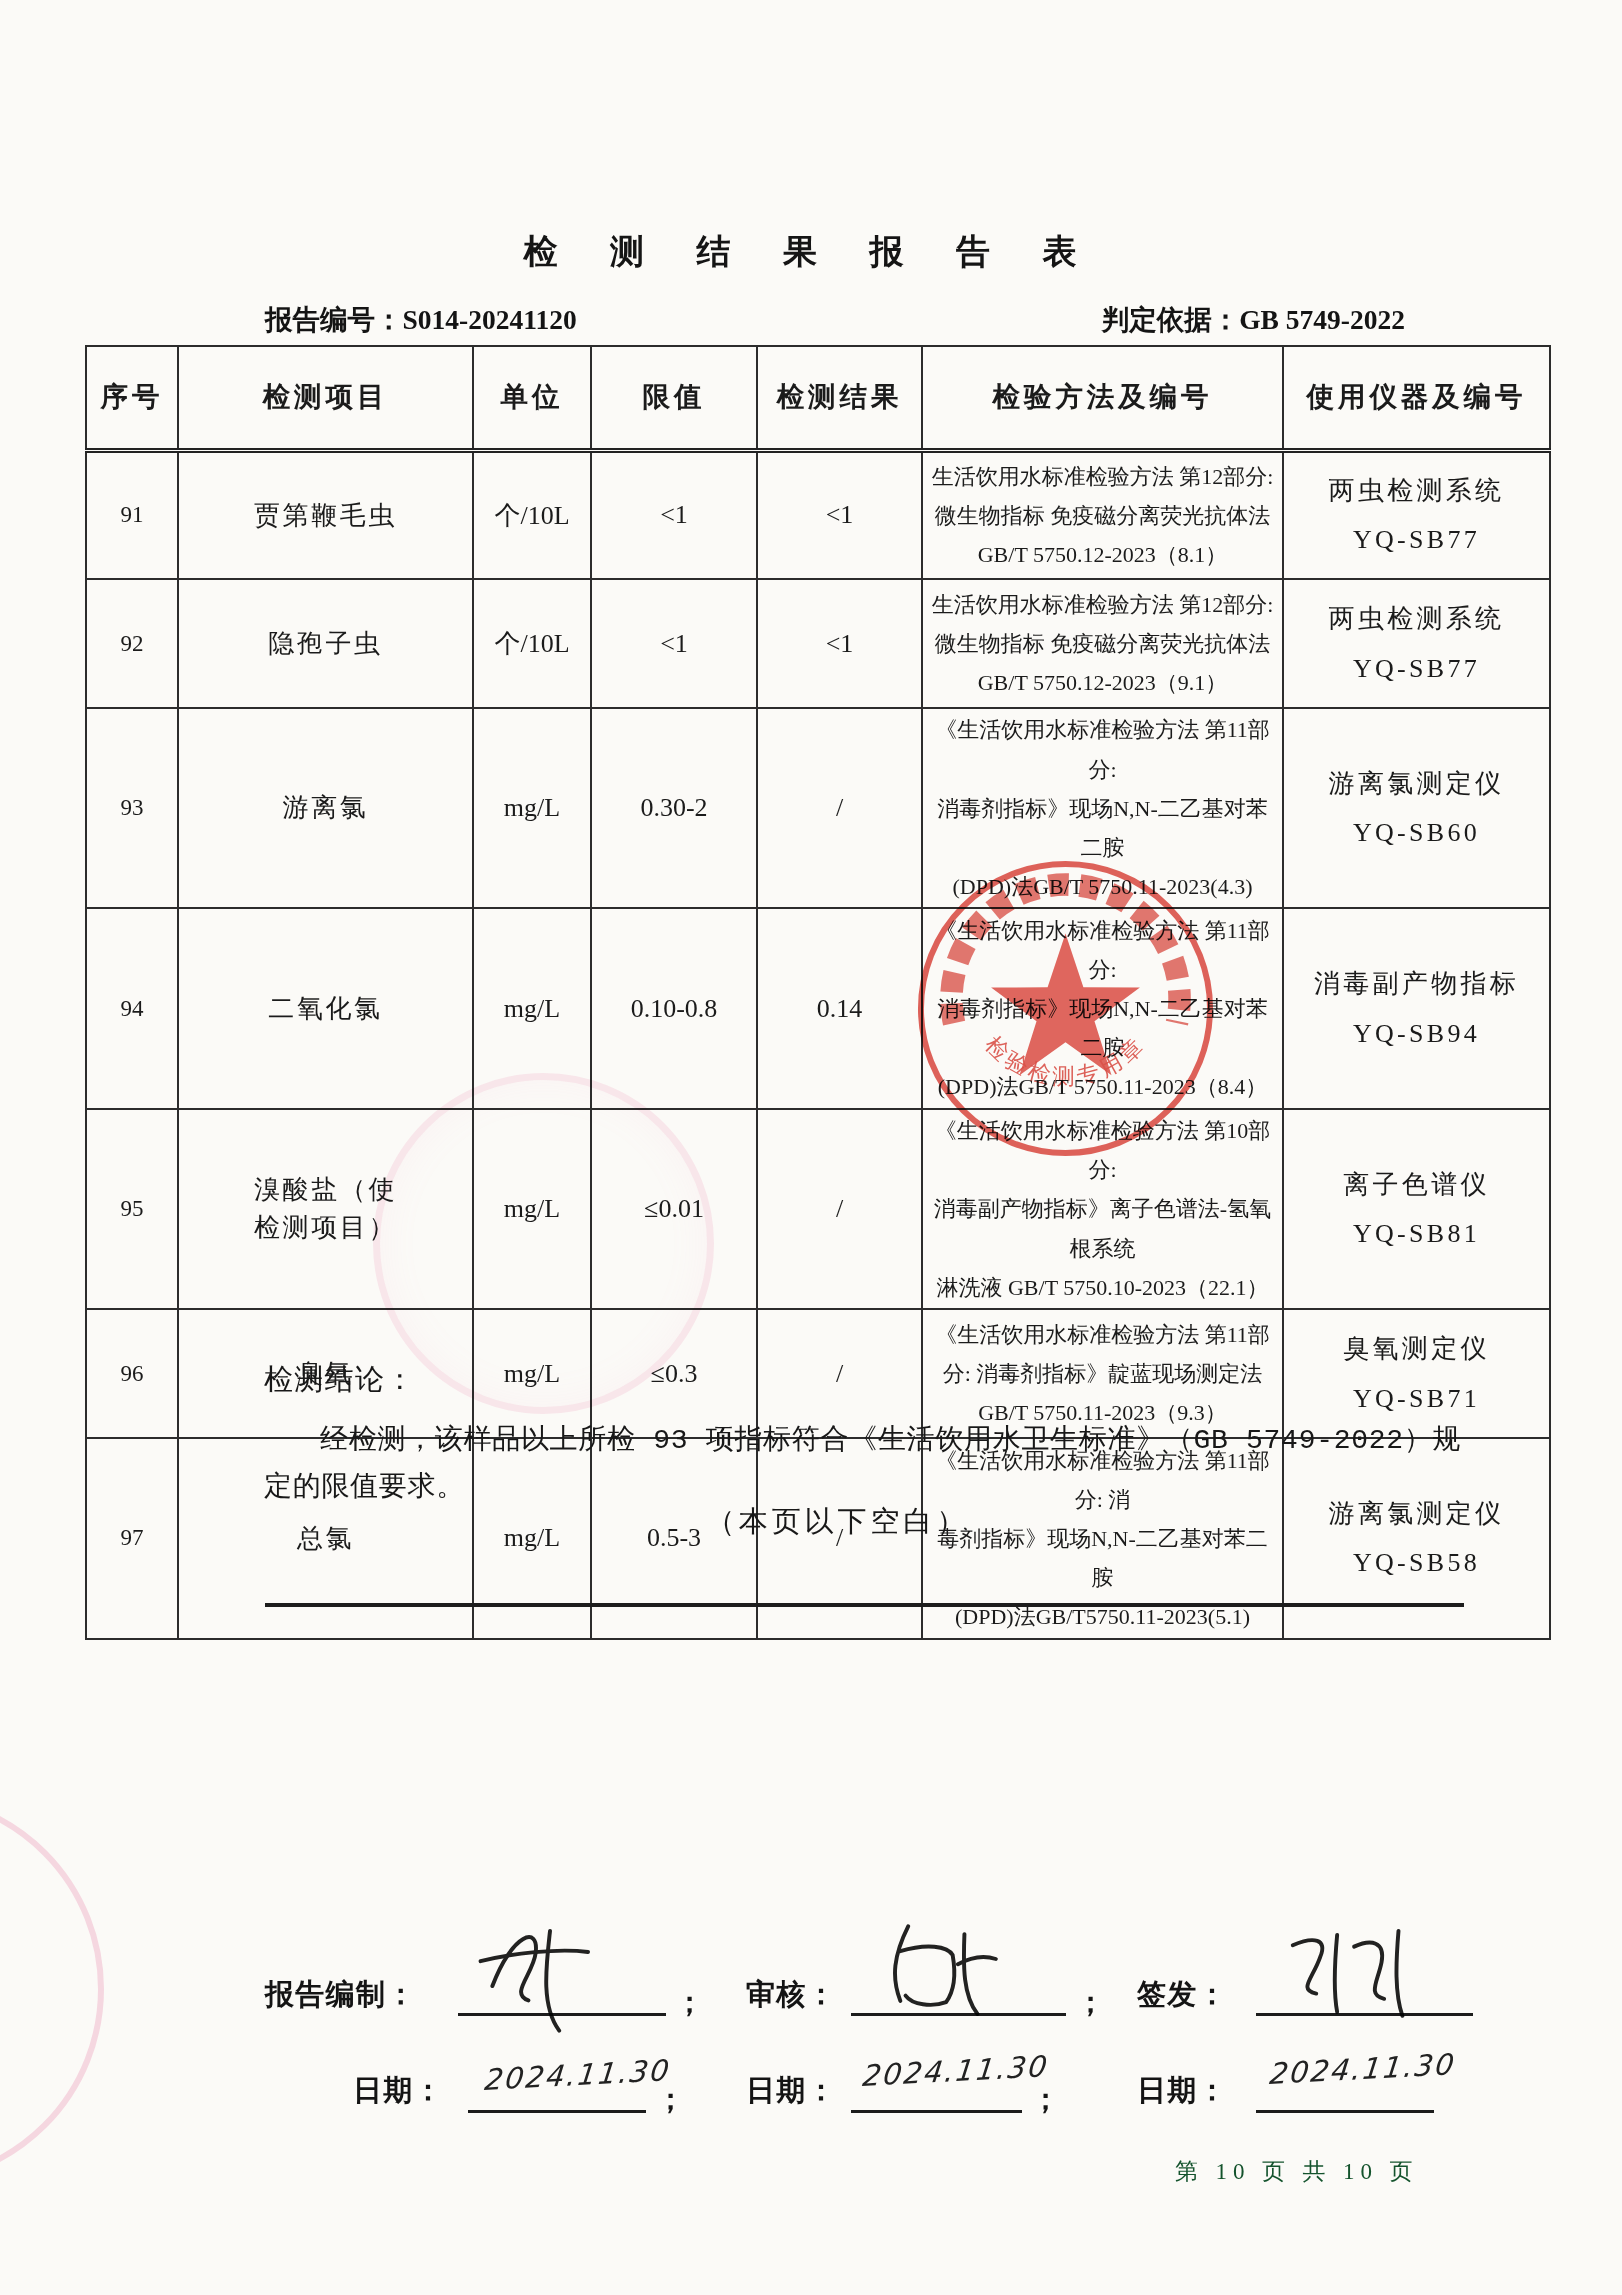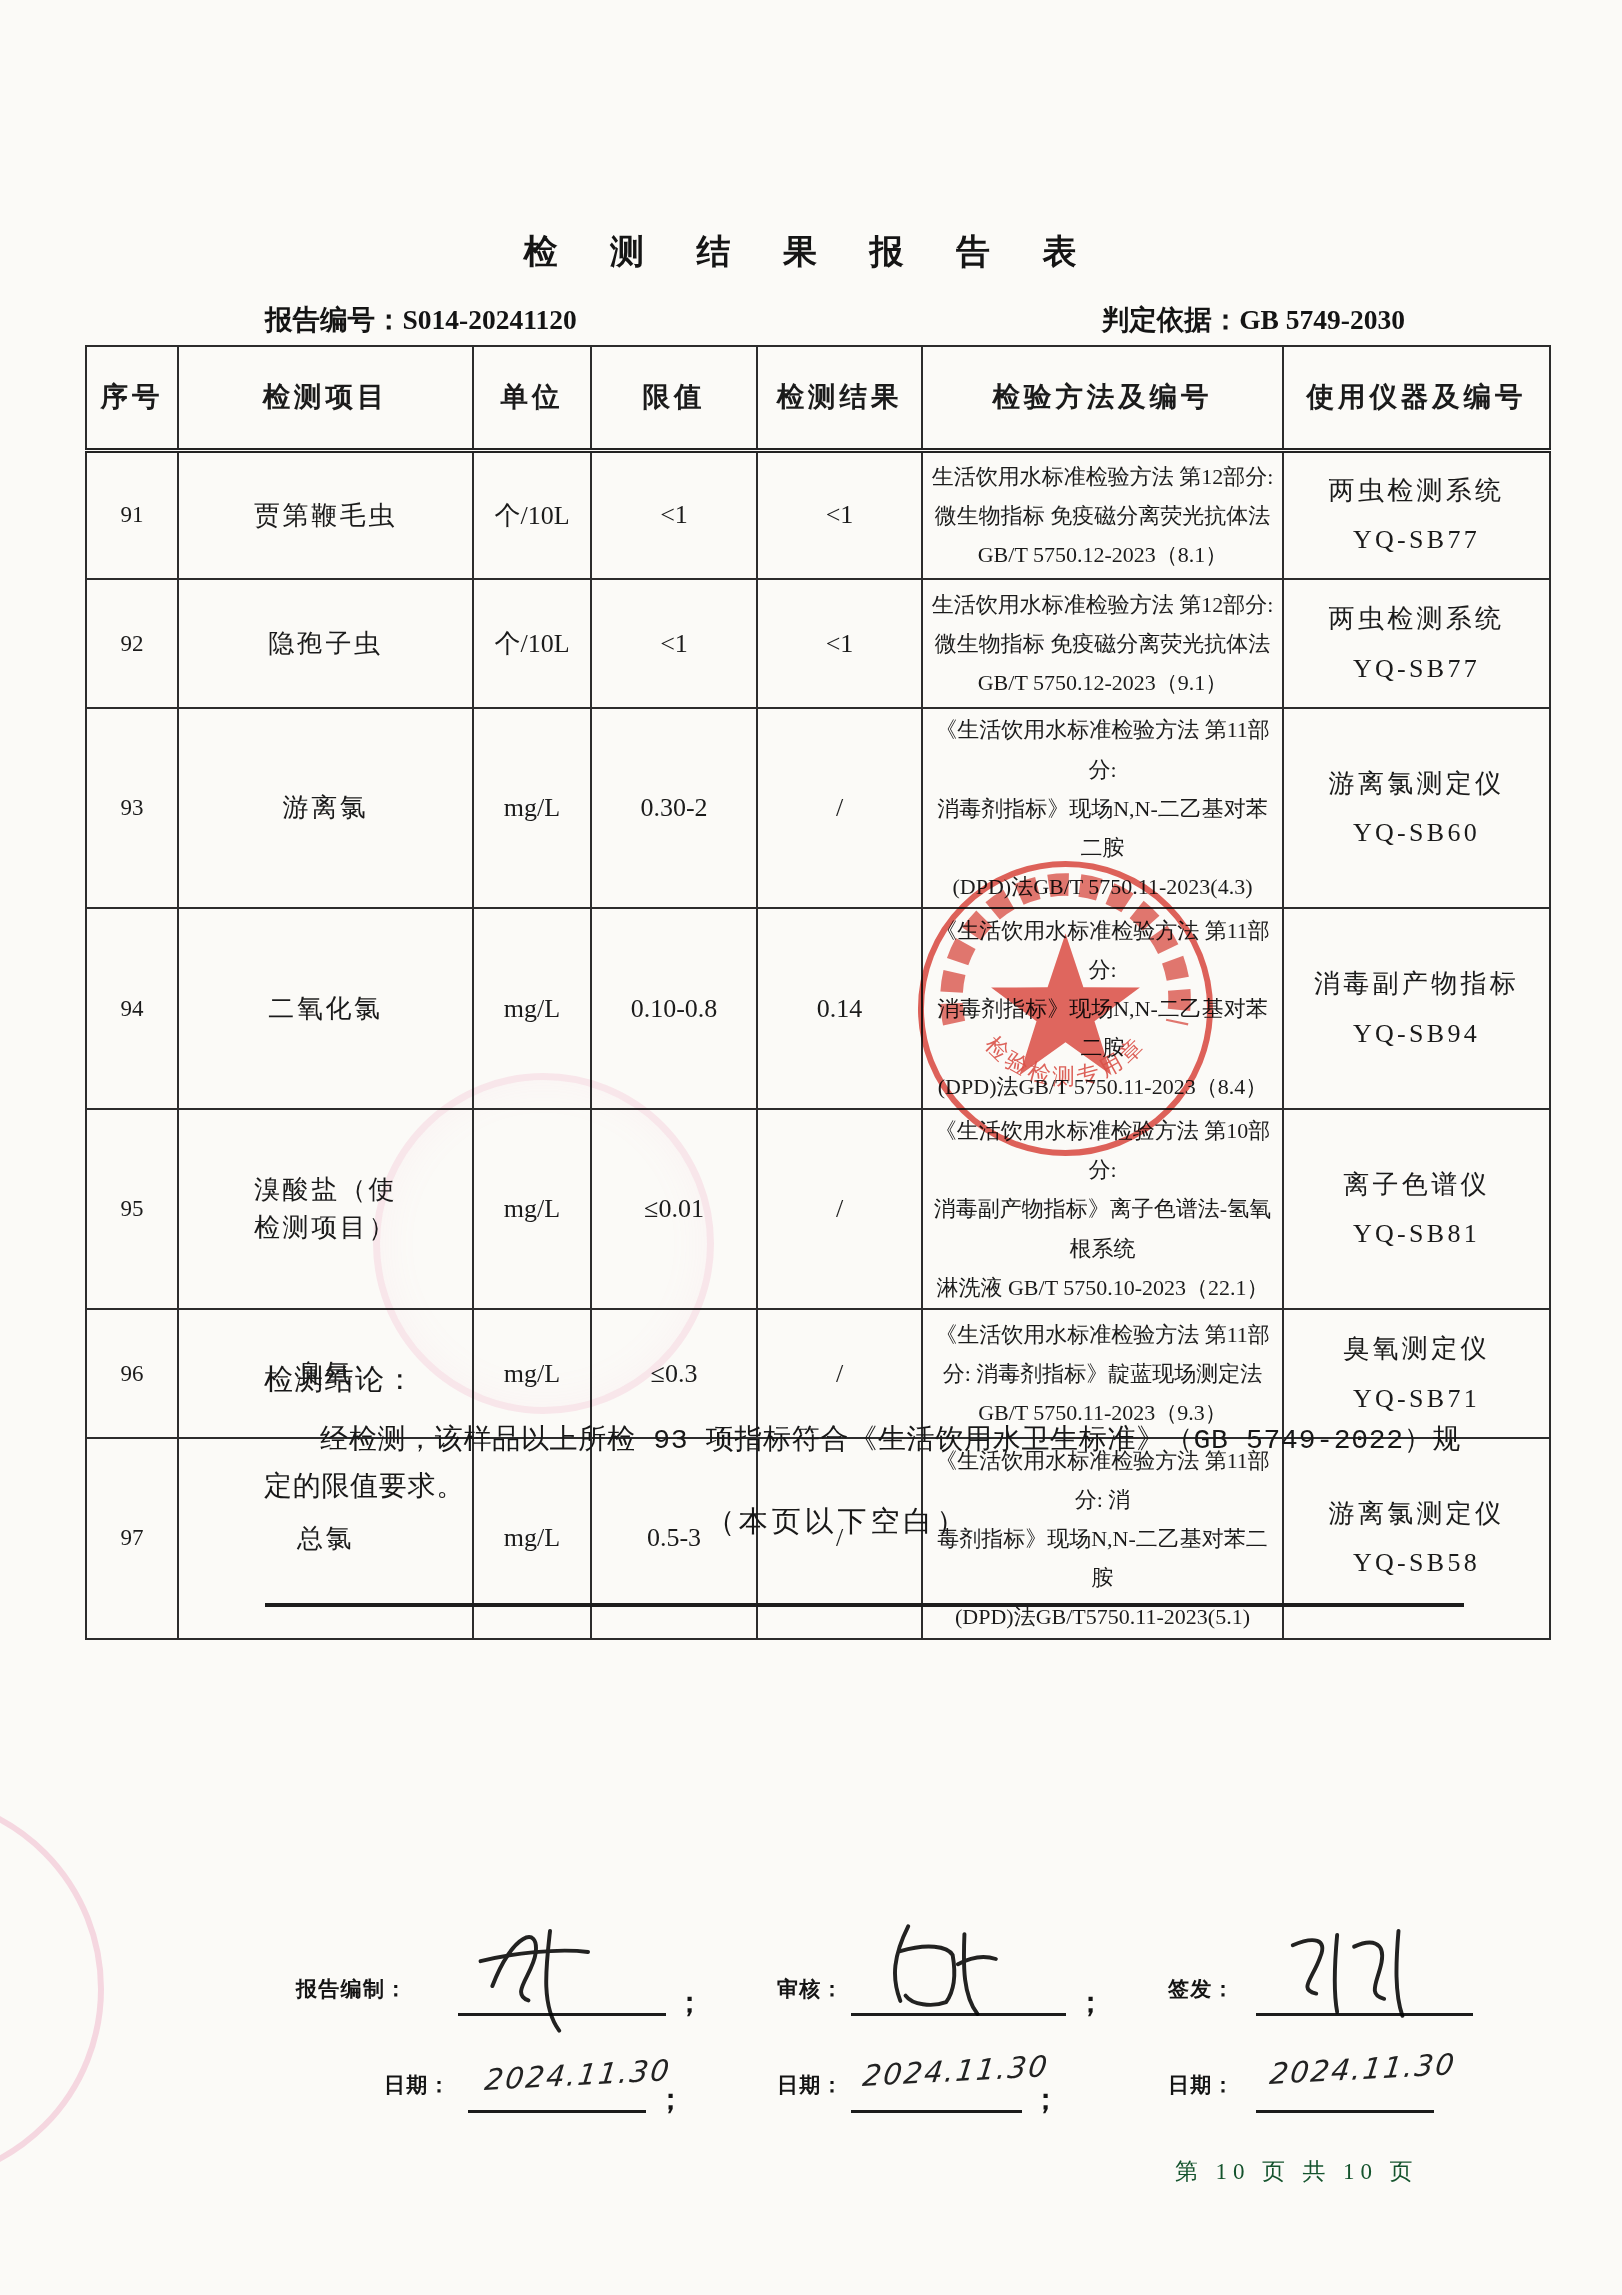--- a/index.html
+++ b/index.html
@@ -47,21 +47,21 @@
   .conclusion .c-text{
     margin-top:17px;font-size:28px;line-height:1.68;text-indent:2em;letter-spacing:0.7px;
   }
   .blank-note{
     position:absolute;top:1502px;left:0;width:1675px;text-align:center;
     font-size:29px;letter-spacing:3.9px;color:#181818;
   }
   .divider{
     position:absolute;left:265px;top:1603px;width:1199px;height:3.9px;background:#1d1d1d;
   }
-  .sig-label{position:absolute;font-size:21px;font-weight:bold;color:#141414;letter-spacing:1.3px;margin-left:31px;}
+  .sig-label{position:absolute;font-size:29px;font-weight:bold;color:#141414;letter-spacing:1.3px;}
   .sig-line{position:absolute;height:0;border-bottom:3.9px solid #1c1c1c;}
   .sig-sep{position:absolute;font-size:29px;font-weight:bold;color:#141414;}
   .sig-svg{position:absolute;mix-blend-mode:multiply;}
   .sig-svg path{fill:none;stroke:#222;stroke-width:6;stroke-linecap:round;stroke-linejoin:round;}
   .hand-date{
     position:absolute;font-family:"DejaVu Sans",sans-serif;font-style:italic;
     font-size:29px;color:#222;letter-spacing:2px;
     transform:rotate(-3deg) skewX(-10deg);transform-origin:left bottom;white-space:nowrap;
   }
   .footer{
@@ -82,21 +82,21 @@
 </style>
 </head>
 <body>
 
 <div class="page">
 
   <div class="title">检 测 结 果 报 告 表</div>
 
   <div class="meta-row">
     <div class="meta-item"><span>报告编号：</span><span>S014-20241120</span></div>
-    <div class="meta-item right"><span>判定依据：</span><span>GB 5749-2030</span></div>
+    <div class="meta-item right"><span>判定依据：</span><span>GB 5749-2022</span></div>
   </div>
 
   <table class="report">
     <colgroup>
       <col style="width:92px">
         <col style="width:295px">
         <col style="width:118px">
       <col style="width:166px">
         <col style="width:165px">
         <col style="width:361px">

